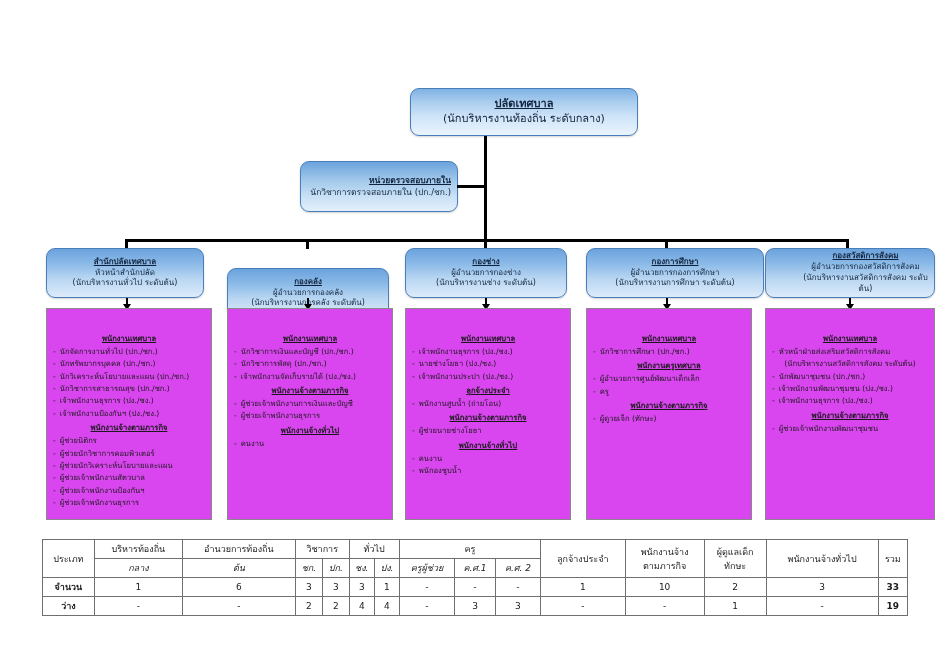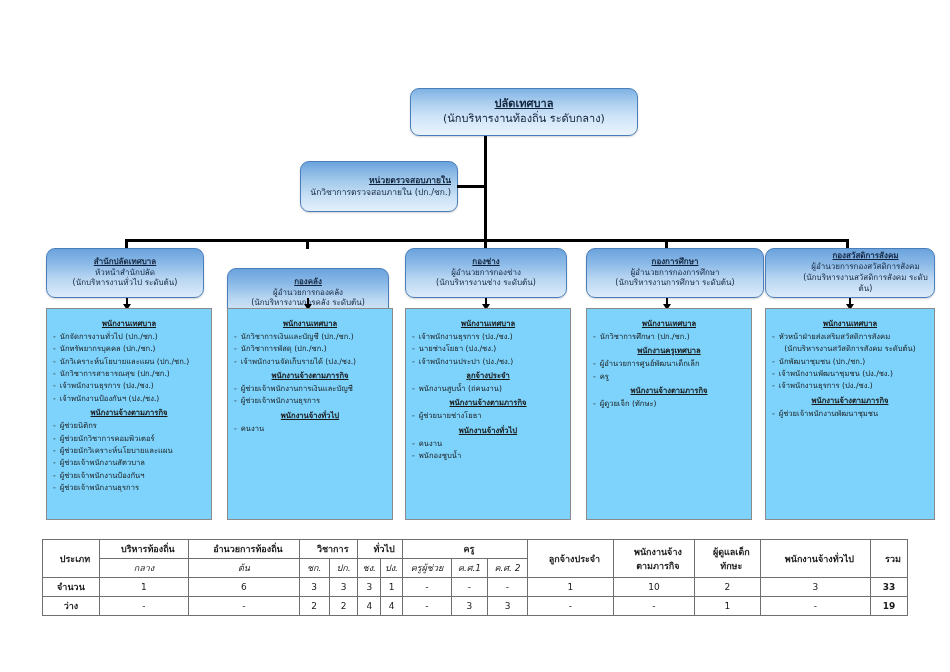--- a/index.html
+++ b/index.html
@@ -41,22 +41,22 @@
     background: linear-gradient(to bottom, #6ba3dd 0%, #9ec6ea 35%, #c6dff5 68%, #e4f0fc 100%);
   }
 
   
   .ln { position: absolute; background: #000; }
 
   
   .dbox {
     position: absolute;
     border: 1px solid #8a8a8a;
-    background: #7dd3fc;
-    padding: 7px 6px 6px 6px;
+    background: #d946ef;
+    padding: 22px 6px 6px 6px;
     color: #1a1a1a;
   }
   .dbox .hd {
     font-weight: bold;
     text-decoration: underline;
     text-align: center;
     margin: 1px 0 3px 0;
   }
   .dbox ul { list-style: none; margin: 0; padding: 0; }
   .dbox li {
@@ -87,21 +87,21 @@
     color: #1a1a1a;
   }
   table.summary th, table.summary td {
     border: 1px solid #6f6f6f;
     text-align: center;
     vertical-align: middle;
     padding: 2px 1px;
     height: 17px;
     font-weight: normal;
   }
-  table.summary th.grp { font-weight: bold; padding-left: 9px; }
+  table.summary th.grp { font-weight: normal; }
   table.summary td.rowlab { font-weight: bold; }
   table.summary th.lvl { font-weight: normal; font-style: italic; }
 </style>
 </head>
 <body>
 
 <div id="canvas">
 
   <div class="gbox top" style="left:372px; top:88px; width:228px; height:48px; font-size:11px;margin-left:38px;">
     <div class="ttl">ปลัดเทศบาล</div>
@@ -268,21 +268,21 @@
         </li>
       <li>
           <span class="dash">-</span>
           <span class="txt">เจ้าพนักงานประปา (ปง./ชง.)</span>
         </li>
     </ul>
     <div class="hd">ลูกจ้างประจำ</div>
     <ul>
       <li>
           <span class="dash">-</span>
-          <span class="txt">พนักงานสูบน้ำ  (ถ่คนงาน)</span>
+          <span class="txt">พนักงานสูบน้ำ  (ถ่ายโอน)</span>
         </li>
     </ul>
     <div class="hd">พนักงานจ้างตามภารกิจ</div>
     <ul>
       <li>
           <span class="dash">-</span>
           <span class="txt">ผู้ช่วยนายช่างโยธา</span>
         </li>
     </ul>
     <div class="hd">พนักงานจ้างทั่วไป</div>

